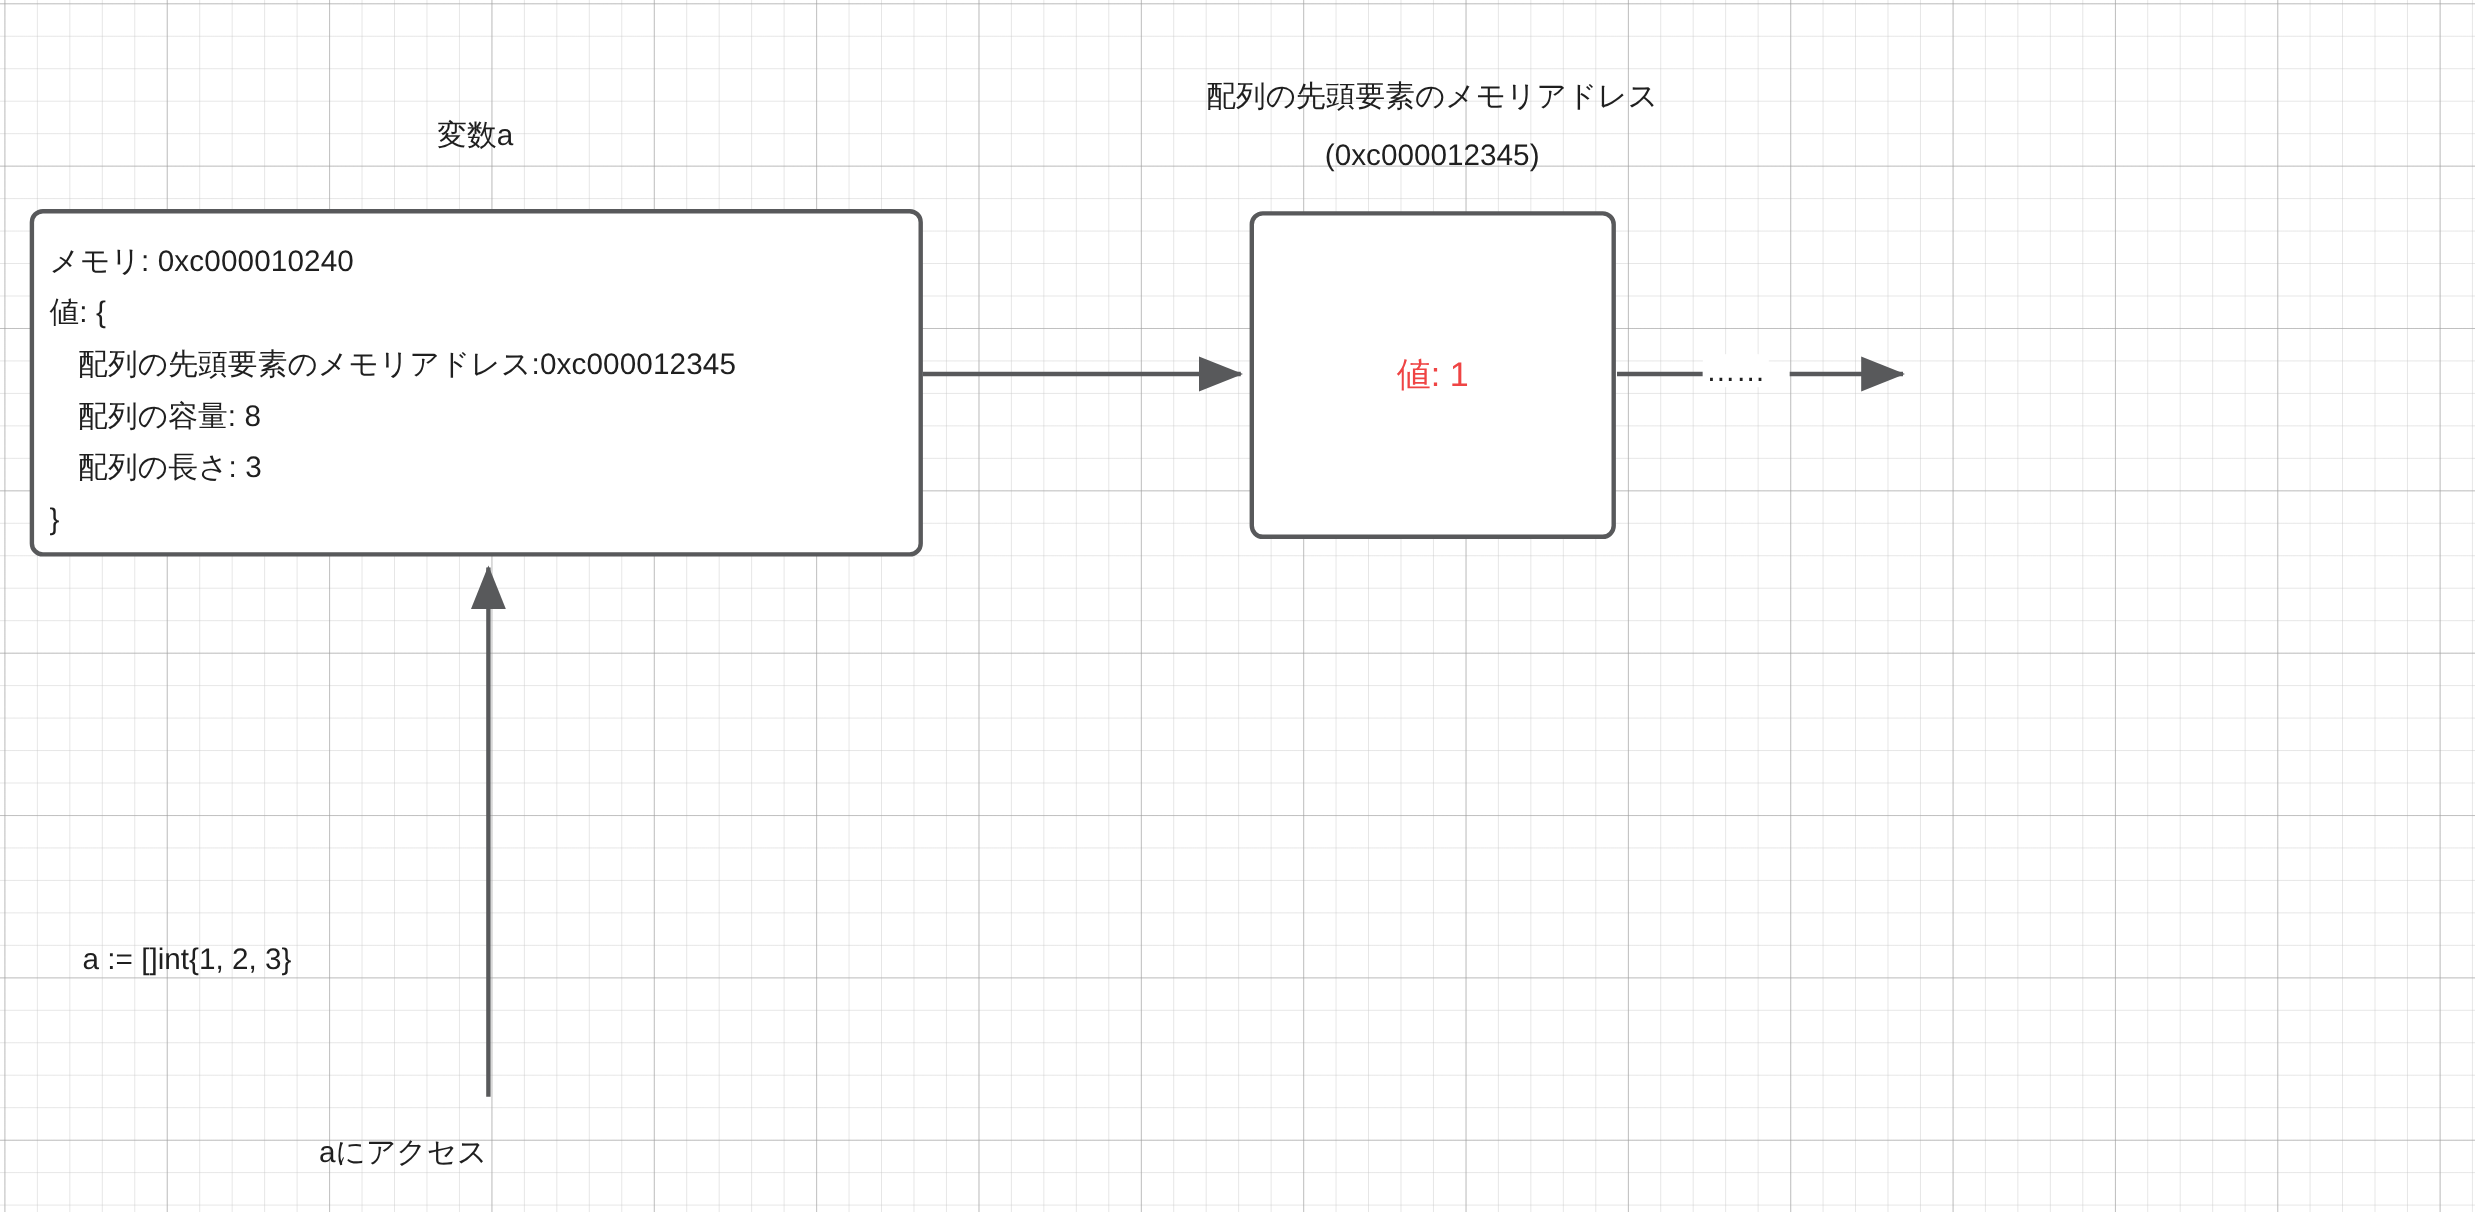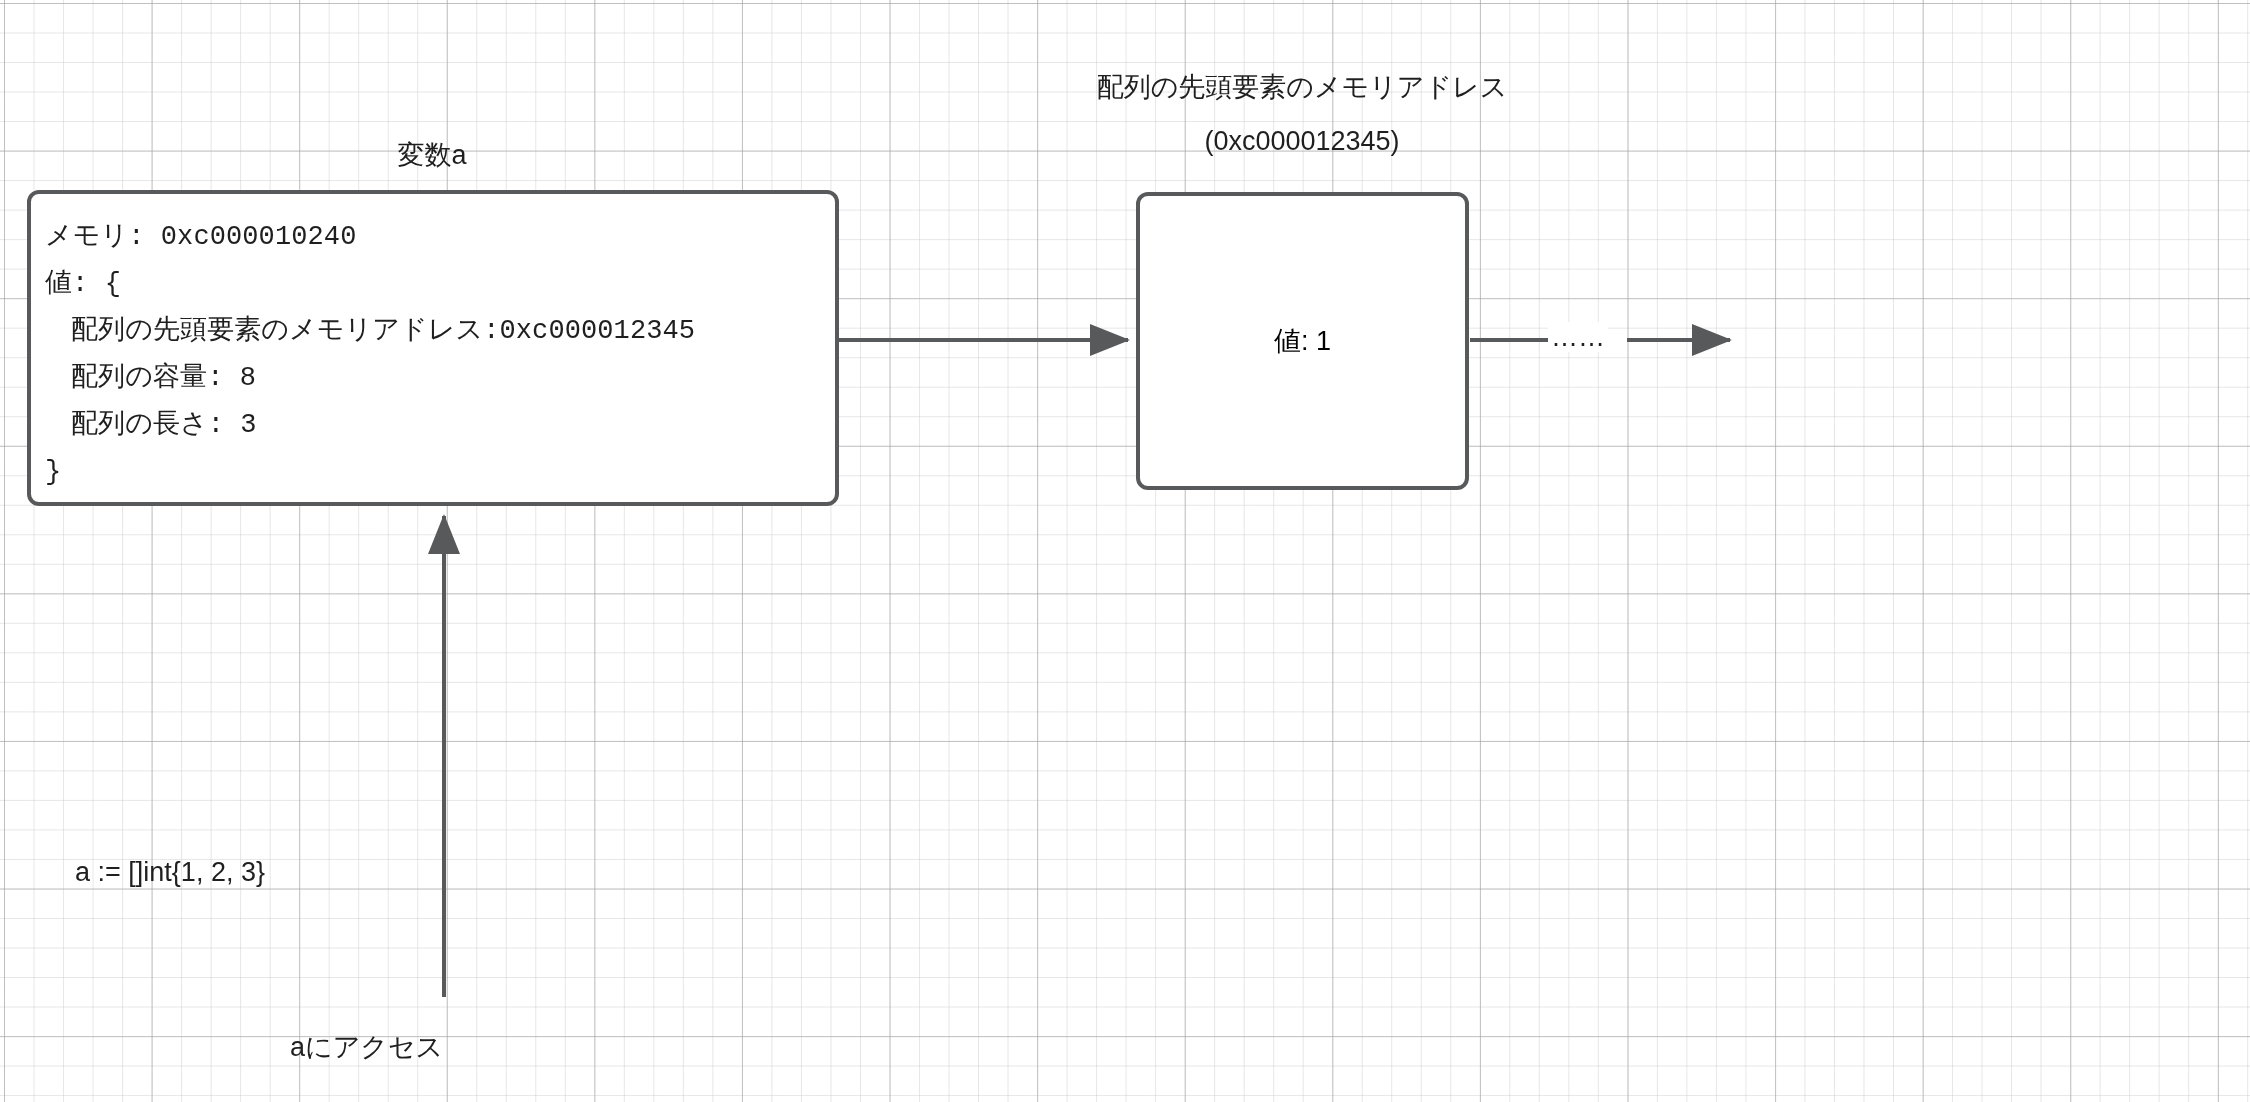--- a/index.html
+++ b/index.html
@@ -36,21 +36,20 @@
     border: 4px solid #58595b;
     border-radius: 12px;
   }
 
   .memory-box {
     left: 27px;
     top: 190px;
     width: 812px;
     height: 316px;
     padding: 20px 0 0 14px;
-    font-family: Liberation Mono, monospace;
   }
 
   .memory-line {
     color: #1f1f1f;
     font-size: 27px;
     line-height: 47px;
     white-space: pre;
     letter-spacing: 0.1px;
   }
   .memory-line.indent { padding-left: 26px; }
@@ -66,36 +65,35 @@
     width: 333px;
     height: 298px;
   }
   .value-box-2 {
     left: 1738px;
     top: 192px;
     width: 331px;
     height: 298px;
   }
   .value-text {
-    font-size: 27px;
-    color: #000000;
+    font-size: 31px;
+    color: #ef4444;
   }
 
   .caption {
     position: absolute;
     text-align: center;
     color: #1f1f1f;
     font-size: 27px;
     line-height: 54px;
   }
   .caption-var-a {
     left: 252px;
     top: 96px;
     width: 360px;
-    margin-top: 32px;
   }
   .caption-head-addr {
     left: 1026px;
     top: 60px;
     width: 552px;
   }
   .caption-nth-addr {
     left: 1628px;
     top: 60px;
     width: 552px;

